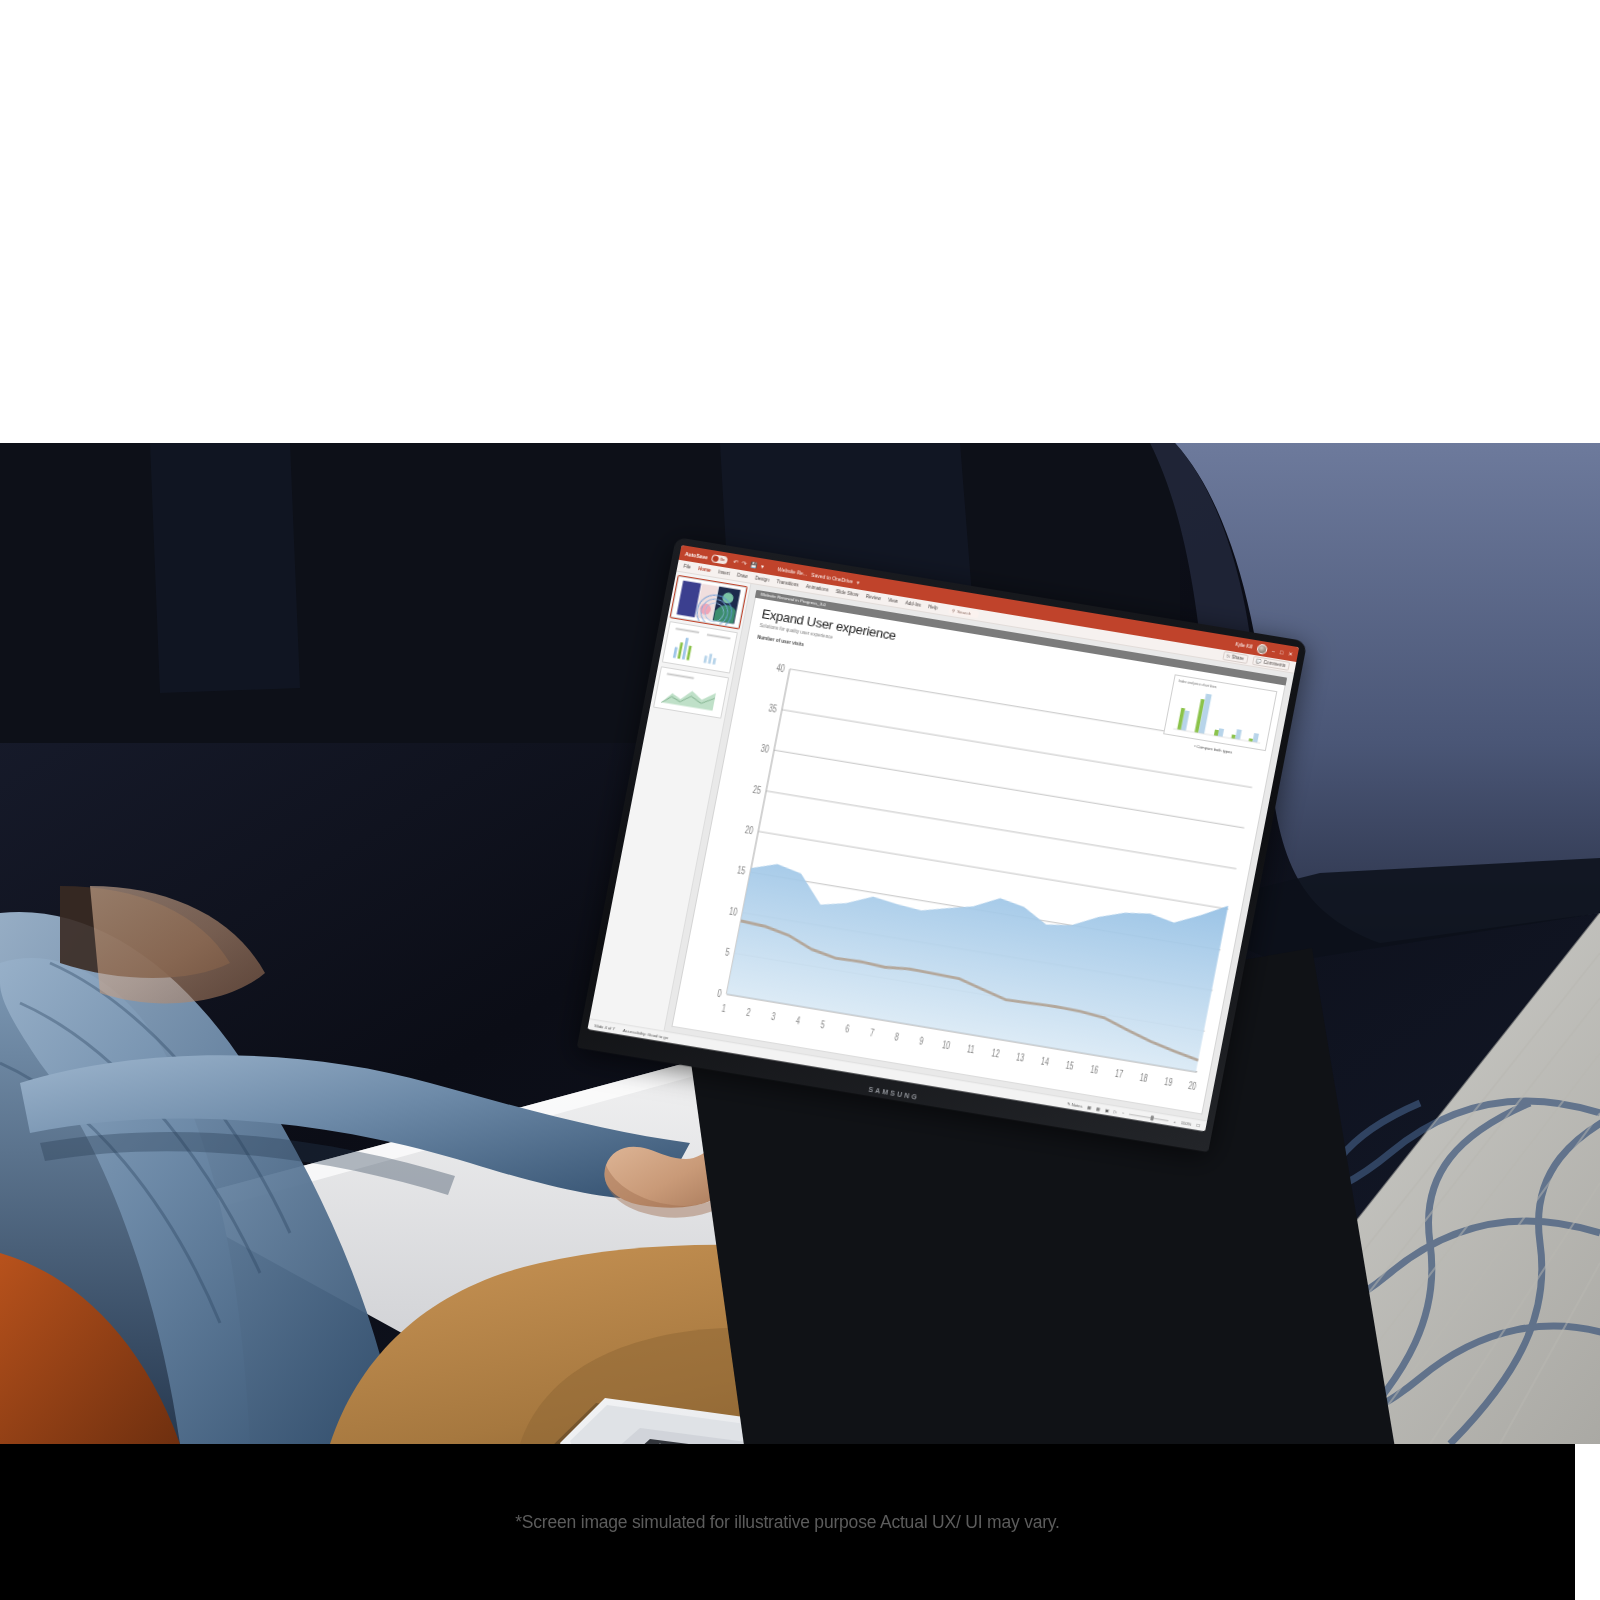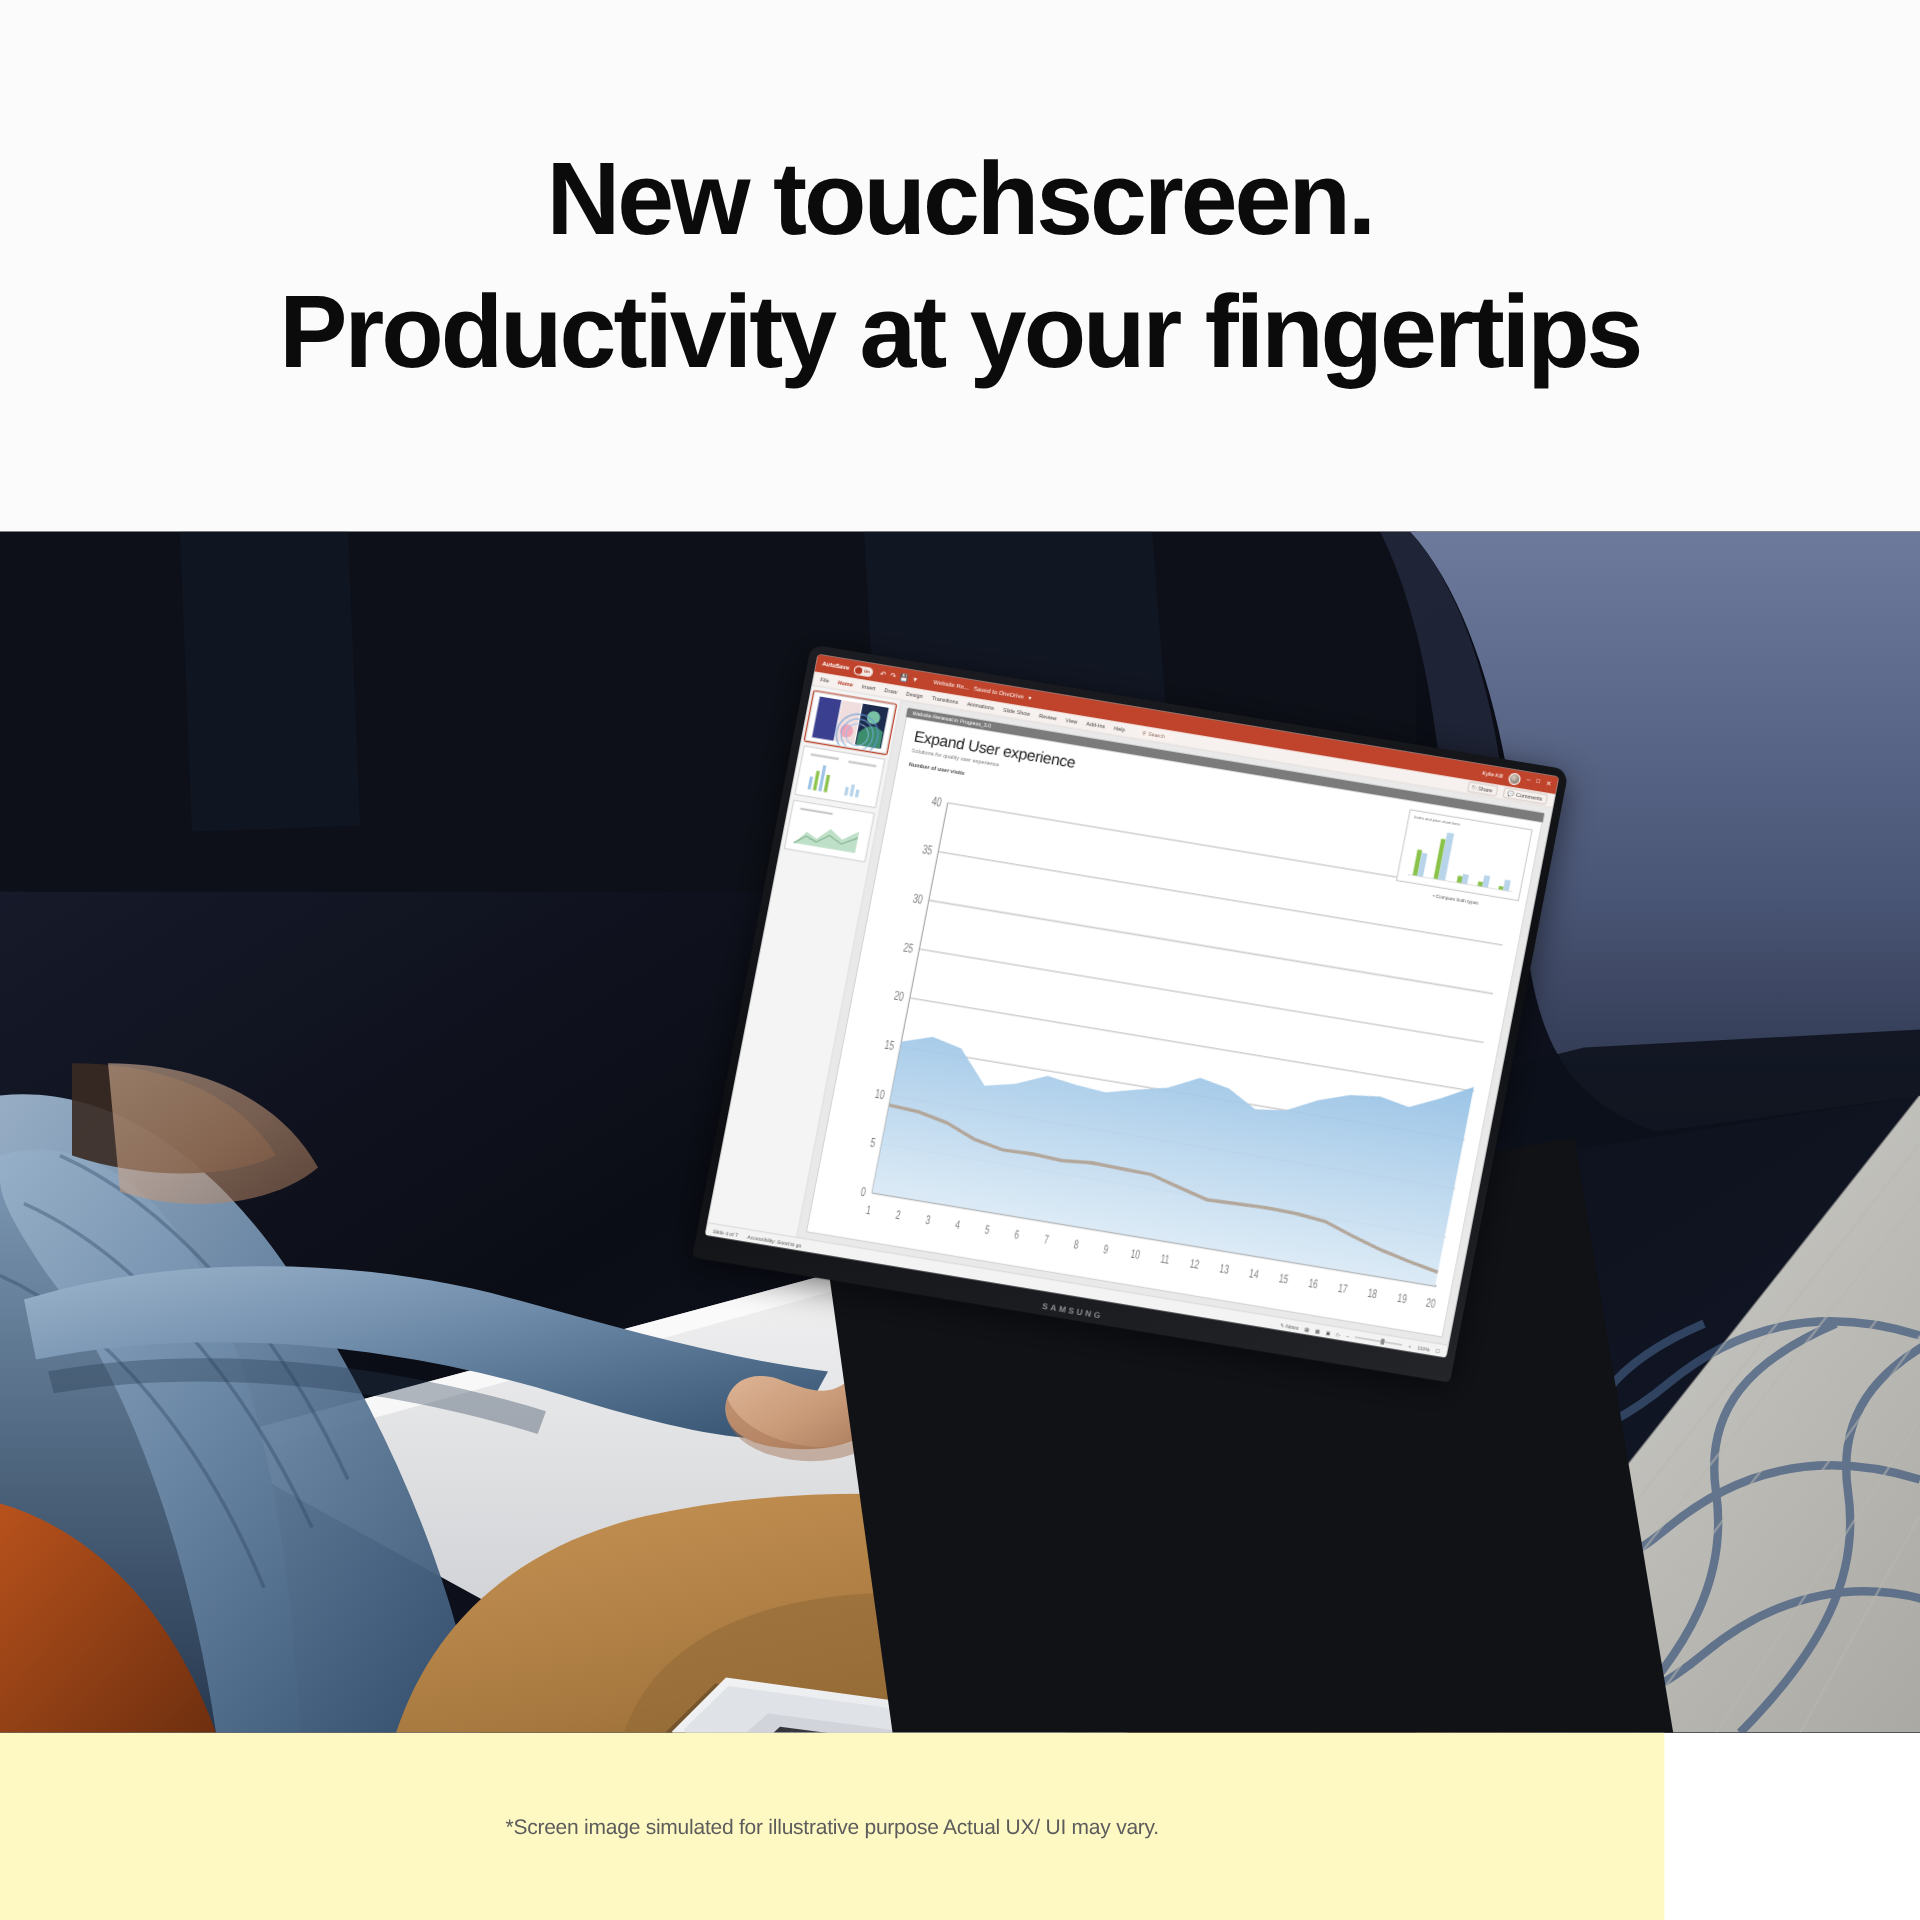--- a/index.html
+++ b/index.html
@@ -154,36 +154,30 @@
     height:11px; background:#f3f3f3; border-top:1px solid #dcdcdc;
     display:flex; align-items:center; gap:8px; padding:0 6px; font-size:4.2px; color:#555;
     flex:0 0 auto;
   }
   .sb-right{ margin-left:auto; display:flex; align-items:center; gap:5px; }
   .zoomtrack{ width:40px; height:1px; background:#bdbdbd; position:relative; }
   .zoomtrack i{ position:absolute; left:22px; top:-2px; width:3px; height:5px; background:#8a8a8a; border-radius:1px; }
 
   
   .caption-block{
-    position:absolute; left:0; top:1444px; width:1387px; height:156px;
-    background:#fef9c3; display:flex; align-items:center; justify-content:center;
+    position:absolute; left:0; top:1444px; width:1575px; height:156px;
+    background:#000000; display:flex; align-items:center; justify-content:center;
   }
   .caption{ font-size:17.5px; color:#5c5c5c; letter-spacing:-.2px; }
 </style>
 </head>
 <body>
 
 <div class="page">
 
-  <div class="headline-block">
-    <div class="headline">
-      <span class="l1">New touchscreen.</span>
-      <span class="l2">Productivity at your fingertips</span>
-    </div>
-  </div>
 
   <div class="photo">
 
     <svg class="photo-svg" viewBox="0 0 1600 1001" preserveAspectRatio="none">
       <defs>
         <linearGradient id="sofaG" x1="0" y1="0" x2="1" y2="1">
           <stop offset="0%" stop-color="#1b2033"></stop>
           <stop offset="45%" stop-color="#0b0d16"></stop>
           <stop offset="100%" stop-color="#141a2b"></stop>
         </linearGradient>

